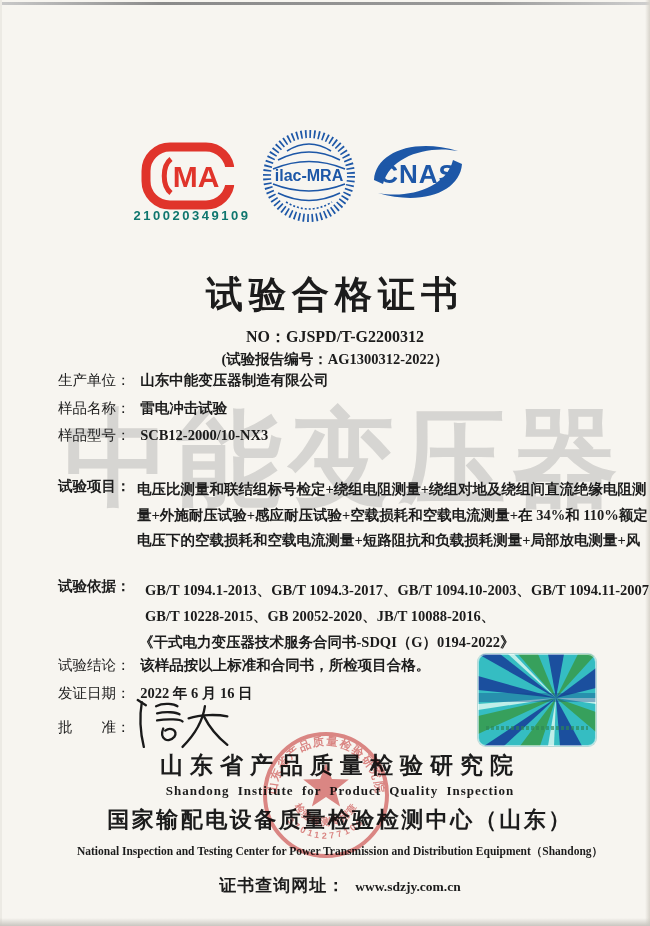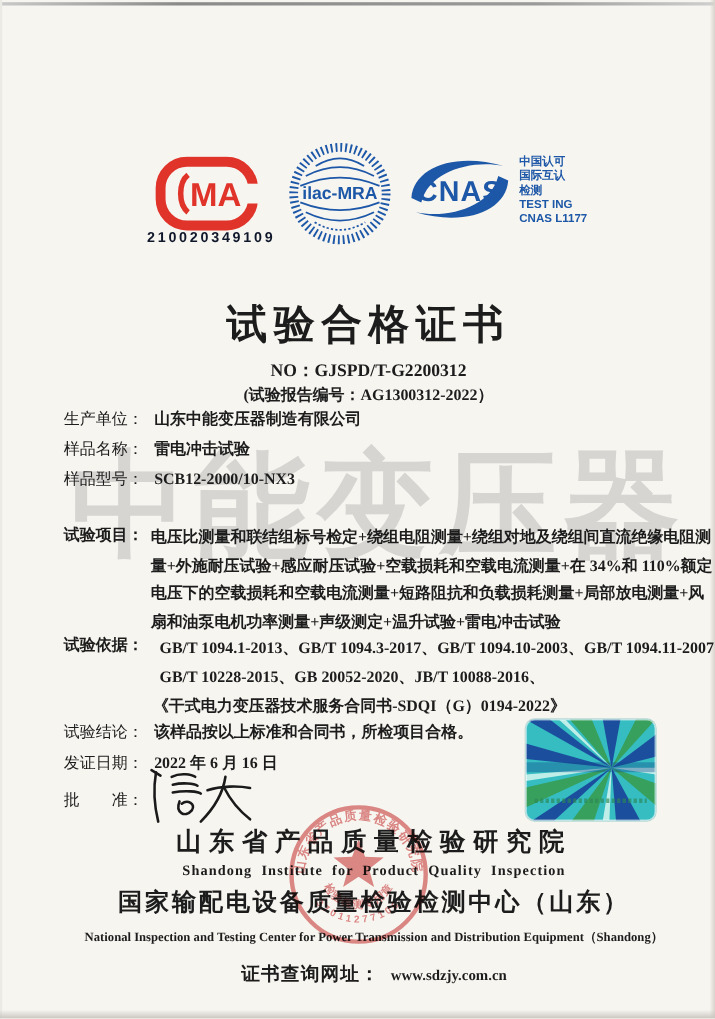--- a/index.html
+++ b/index.html
@@ -14,21 +14,21 @@
                background:linear-gradient(180deg,rgba(0,0,0,0),#c9c6c0);}
   .edge-left{position:absolute;left:0;top:0;width:2px;height:100%;background:#eceae4;}
 
   .watermark{position:absolute;left:64px;top:388px;width:560px;z-index:1;
              font-size:106px;font-weight:bold;letter-spacing:6px;white-space:nowrap;
              color:rgba(145,145,145,0.32);}
 
   .abs{position:absolute;z-index:2;}
   .logo-num{position:absolute;left:130px;top:208px;width:124px;text-align:center;z-index:2;
             font-family:"Liberation Sans",sans-serif;font-weight:bold;font-size:13px;
-            letter-spacing:2.5px;color:#0f172a;}
+            letter-spacing:2.5px;color:#0f766e;}
   .cnas-side{position:absolute;left:472px;top:141px;z-index:2;color:#1d57a7;
              font-family:"Liberation Sans",sans-serif;font-weight:bold;
              font-size:10.5px;line-height:13px;}
 
   .header{position:absolute;left:25px;top:270px;width:620px;text-align:center;z-index:2;}
   .title{font-size:37px;font-weight:bold;letter-spacing:6px;}
   .no-line{margin-top:7px;font-size:16px;font-weight:bold;}
   .report-line{margin-top:2px;font-size:14.5px;font-weight:bold;}
 
   .row{position:absolute;left:58px;z-index:2;font-size:14.5px;white-space:nowrap;}
@@ -89,27 +89,20 @@
     <path d="M26,75 Q49,89 72,75" fill="none" stroke="#1d57a7" stroke-width="1.6" stroke-dasharray="2,2"></path>
     <text x="49" y="54" font-size="16" font-weight="bold" fill="#1d57a7" text-anchor="middle" font-family="Liberation Sans, sans-serif">ilac-MRA</text>
   </svg>
 
   <svg class="abs" style="left:370px;top:138px" width="96" height="68" viewBox="0 0 96 68">
     <path d="M4,42 C6,14 44,0 88,13 C58,7 20,18 13,46 Z" fill="#1d57a7"></path>
     <path d="M92,26 C90,54 52,68 8,55 C38,61 76,50 83,22 Z" fill="#1d57a7"></path>
     <text x="48" y="45" font-size="26" font-weight="bold" fill="#1d57a7" text-anchor="middle" letter-spacing="1" font-family="Liberation Sans, sans-serif">CNAS</text>
   </svg>
 
-  <div class="cnas-side">
-    <div>中国认可</div>
-    <div>国际互认</div>
-    <div>检测</div>
-    <div>TEST ING</div>
-    <div>CNAS L1177</div>
-  </div>
 
   <div class="header">
     <div class="title">试验合格证书</div>
     <div class="no-line">NO：GJSPD/T-G2200312</div>
     <div class="report-line">(试验报告编号：AG1300312-2022）</div>
   </div>
 
   <div class="row" style="top:371px">
     <span class="lbl">生产单位：</span>
     <span class="val">山东中能变压器制造有限公司</span>
@@ -122,21 +115,20 @@
     <span class="lbl">样品型号：</span>
     <span class="val">SCB12-2000/10-NX3</span>
   </div>
 
   <div class="block" style="top:477px">
     <span class="lbl">试验项目：</span>
     <div class="lines">
       <div>电压比测量和联结组标号检定+绕组电阻测量+绕组对地及绕组间直流绝缘电阻测</div>
       <div>量+外施耐压试验+感应耐压试验+空载损耗和空载电流测量+在 34%和 110%额定</div>
       <div>电压下的空载损耗和空载电流测量+短路阻抗和负载损耗测量+局部放电测量+风</div>
-      <div>扇和油泵电机功率测量+声级测定+温升试验+雷电冲击试验</div>
     </div>
   </div>
 
   <div class="block basis" style="top:577px">
     <span class="lbl">试验依据：</span>
     <div class="lines">
       <div>GB/T 1094.1-2013、GB/T 1094.3-2017、GB/T 1094.10-2003、GB/T 1094.11-2007、</div>
       <div>GB/T 10228-2015、GB 20052-2020、JB/T 10088-2016、</div>
       <div>《干式电力变压器技术服务合同书-SDQI（G）0194-2022》</div>
     </div>

